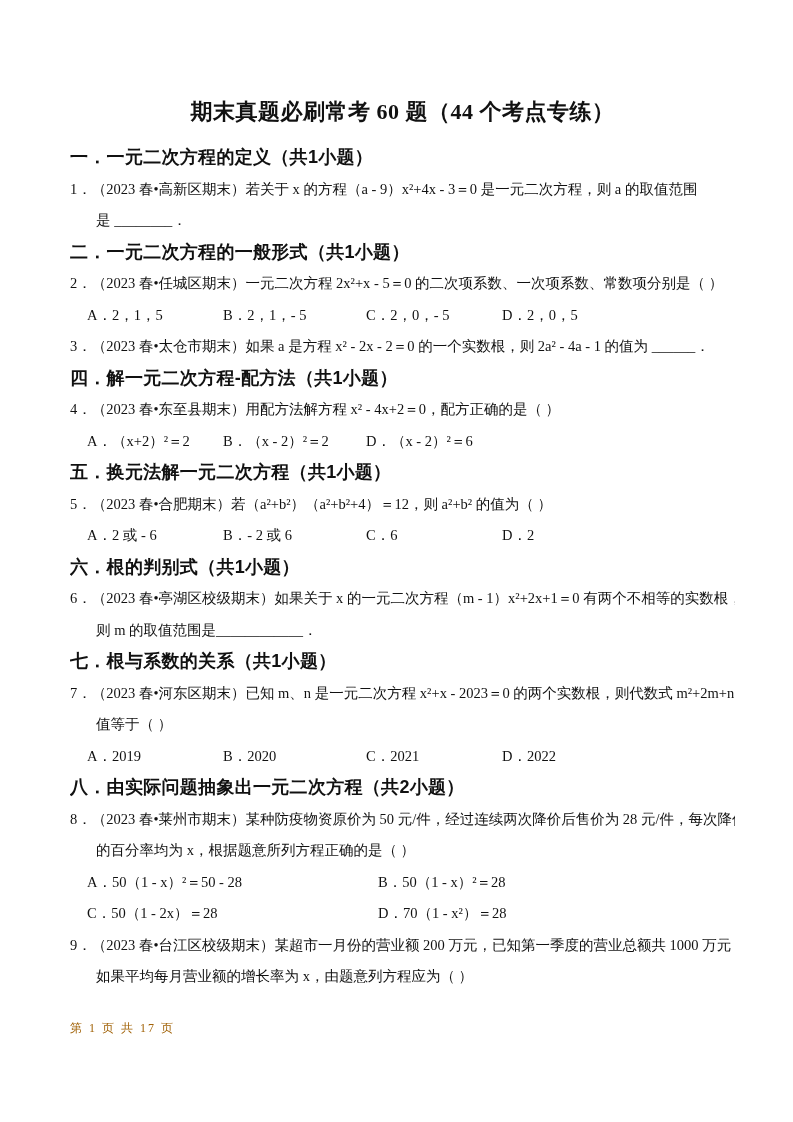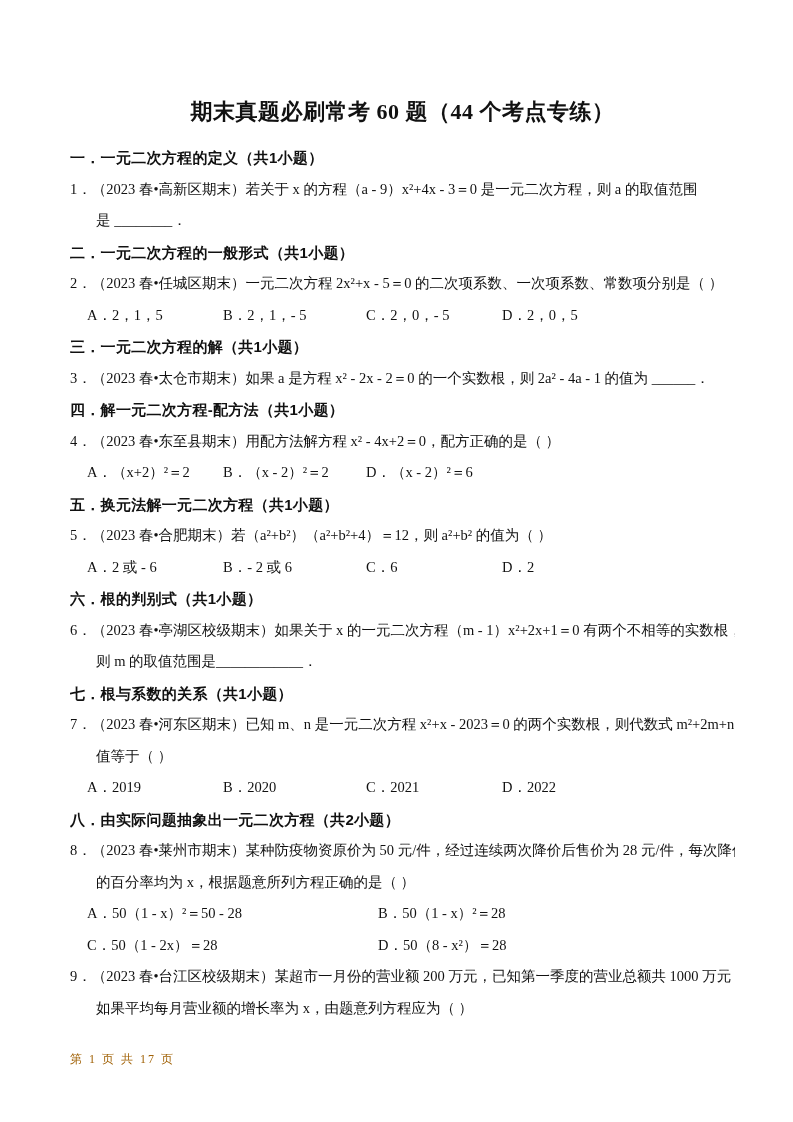--- a/index.html
+++ b/index.html
@@ -28,21 +28,21 @@
   }
   .line {
     height: 31.5px;
     line-height: 31.5px;
     white-space: nowrap;
     overflow: hidden;
   }
   .section-heading {
     font-family: "Liberation Sans", "DejaVu Sans", sans-serif;
     font-weight: bold;
-    font-size: 15px;
+    font-size: 18px;
     letter-spacing: 0.3px;
   }
   .q-cont { padding-left: 26px; }   
   .opts4 {
     display: grid;
     grid-template-columns: 136px 143px 136px auto;
     padding-left: 17px;
   }
   .opts2 {
     display: grid;
@@ -71,21 +71,20 @@
 
   <div class="line section-heading">二．一元二次方程的一般形式（共1小题）</div>
   <div class="line">2．（2023 春•任城区期末）一元二次方程 2x²+x - 5＝0 的二次项系数、一次项系数、常数项分别是（      ）</div>
   <div class="opts4">
     <span class="opt">A．2，1，5</span>
     <span class="opt">B．2，1，- 5</span>
     <span class="opt">C．2，0，- 5</span>
     <span class="opt">D．2，0，5</span>
   </div>
 
-  <div class="line section-heading">三．一元二次方程的解（共1小题）</div>
   <div class="line">3．（2023 春•太仓市期末）如果 a 是方程 x² - 2x - 2＝0 的一个实数根，则 2a² - 4a - 1 的值为 ______．</div>
 
   <div class="line section-heading">四．解一元二次方程-配方法（共1小题）</div>
   <div class="line">4．（2023 春•东至县期末）用配方法解方程 x² - 4x+2＝0，配方正确的是（      ）</div>
   <div class="opts4">
     <span class="opt">A．（x+2）²＝2</span>
     <span class="opt">B．（x - 2）²＝2</span>
     <span class="opt">D．（x - 2）²＝6</span>
   </div>
 
@@ -114,21 +113,21 @@
 
   <div class="line section-heading">八．由实际问题抽象出一元二次方程（共2小题）</div>
   <div class="line">8．（2023 春•莱州市期末）某种防疫物资原价为 50 元/件，经过连续两次降价后售价为 28 元/件，每次降价</div>
   <div class="line q-cont">的百分率均为 x，根据题意所列方程正确的是（      ）</div>
   <div class="opts2">
     <span class="opt">A．50（1 - x）²＝50 - 28</span>
     <span class="opt">B．50（1 - x）²＝28</span>
   </div>
   <div class="opts2">
     <span class="opt">C．50（1 - 2x）＝28</span>
-    <span class="opt">D．50（8 - x²）＝28</span>
+    <span class="opt">D．70（1 - x²）＝28</span>
   </div>
 
   <div class="line">9．（2023 春•台江区校级期末）某超市一月份的营业额 200 万元，已知第一季度的营业总额共 1000 万元，</div>
   <div class="line q-cont">如果平均每月营业额的增长率为 x，由题意列方程应为（      ）</div>
 
   <div class="footer">第 1 页 共 17 页</div>
 
 </div>
 
 </body></html>

